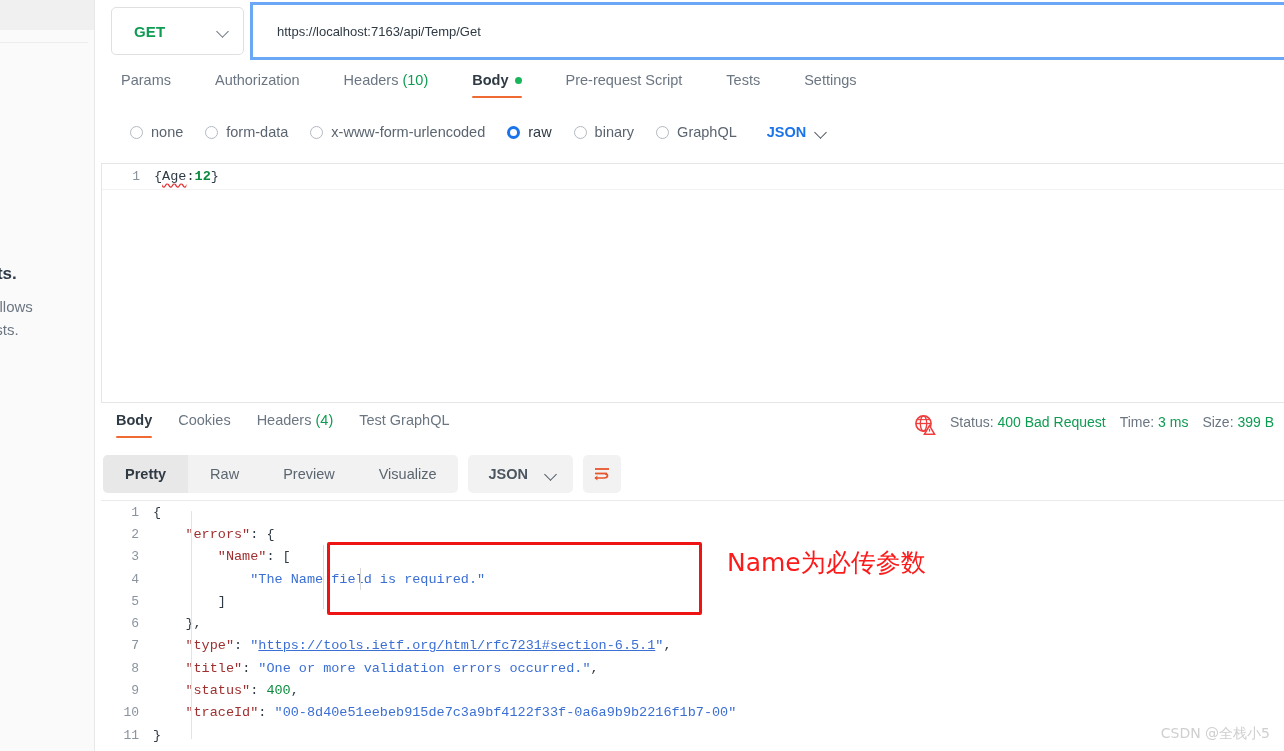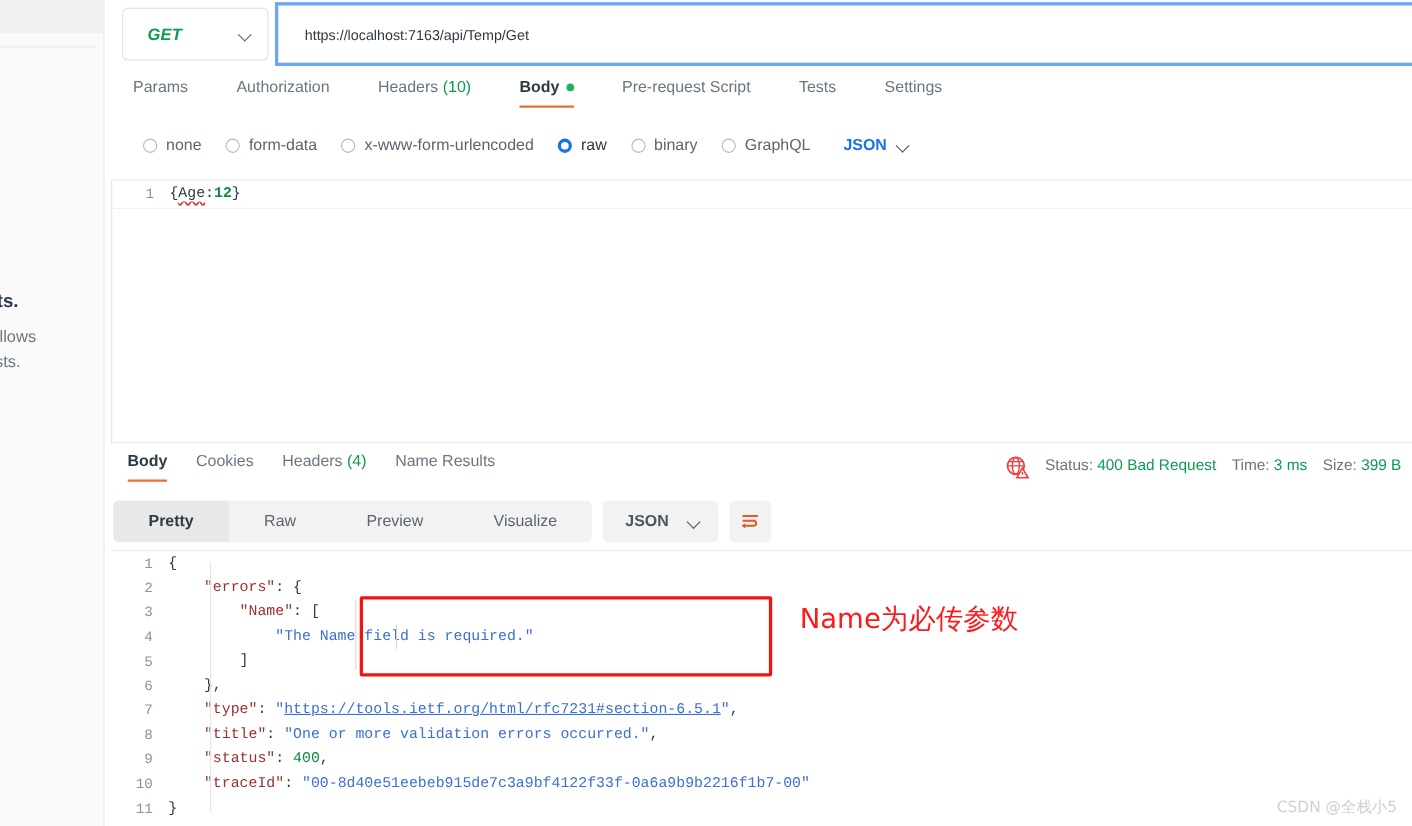--- a/index.html
+++ b/index.html
@@ -45,21 +45,20 @@
 
   
   .urlrow { position: absolute; left: 0; top: 0; width: 1189px; height: 62px; }
   .method-box {
     position: absolute; left: 16px; top: 7px;
     width: 133px; height: 48px;
     border: 1px solid #e0e0e0; border-radius: 5px;
     background: #fff;
     display: flex; align-items: center; justify-content: space-between;
     padding: 0 14px 0 22px;
-    font-style: italic;
   }
   .method-label { font-size: 15px; font-weight: bold; color: #0e9b52; letter-spacing: .2px; }
   .chev { width: 11px; height: 11px; position: relative; }
   .chev::before {
     content:""; position:absolute; left:0; top:1px;
     width:8px; height:8px;
     border-left:1.6px solid #6b7682; border-bottom:1.6px solid #6b7682;
     transform: rotate(-45deg);
   }
   .url-box {
@@ -173,21 +172,21 @@
   .st-label { color: #6b7682; }
   .st-value { color: #0e9b52; }
 
   
   .fmt-bar { position:absolute; left: 8px; top: 455px; height: 38px; display:flex; align-items:center; }
   .seg {
     display:flex; align-items:center;
     background:#f2f2f2; border-radius:5px; height:38px; overflow:hidden;
   }
   .seg .sv {
-    font-size:14.5px; color:#5b6570; padding: 0 32px; height:38px;
+    font-size:14.5px; color:#5b6570; padding: 0 22px; height:38px;
     display:flex; align-items:center; cursor:pointer;
   }
   .seg .sv.active { color:#2f3a44; background:#e8e8e8; font-weight:bold; }
   .fmt-select {
     display:flex; align-items:center; background:#f2f2f2; border-radius:5px;
     height:38px; margin-left:10px; padding: 0 16px 0 20px; gap:18px; cursor:pointer;
   }
   .fmt-select .fl { font-size:14.5px; color:#4b5660; font-weight:bold; }
   .wrap-btn {
     width:38px; height:38px; background:#f2f2f2; border-radius:5px;
@@ -310,21 +309,21 @@
         <span class="ln">1</span>
         <span class="code"><span class="tok-brace">{</span><span class="squig">Age</span><span class="tok-brace">:</span><span class="tok-num">12</span><span class="tok-brace">}</span></span>
       </div>
       <div class="editor-bottom"></div>
     </div>
 
     <div class="resp-tabs">
       <div class="restab active"><span>Body</span></div>
       <div class="restab"><span>Cookies</span></div>
       <div class="restab"><span>Headers</span> <span class="cnt">(4)</span></div>
-      <div class="restab"><span>Name Results</span></div>
+      <div class="restab"><span>Test GraphQL</span></div>
     </div>
 
     <div class="status-cluster">
       <span class="globe-icon">
         <svg width="22" height="22" viewBox="0 0 22 22">
           <circle cx="9.5" cy="9.5" r="7.6" fill="none" stroke="#f03e3e" stroke-width="1.6"></circle>
           <ellipse cx="9.5" cy="9.5" rx="3.2" ry="7.6" fill="none" stroke="#f03e3e" stroke-width="1.3"></ellipse>
           <line x1="2" y1="9.5" x2="17" y2="9.5" stroke="#f03e3e" stroke-width="1.3"></line>
           <line x1="2.9" y1="5.6" x2="16.1" y2="5.6" stroke="#f03e3e" stroke-width="1.1"></line>
           <polygon points="15.5,11.6 20.6,20.3 10.4,20.3" fill="#fff" stroke="#f03e3e" stroke-width="1.5"></polygon>

